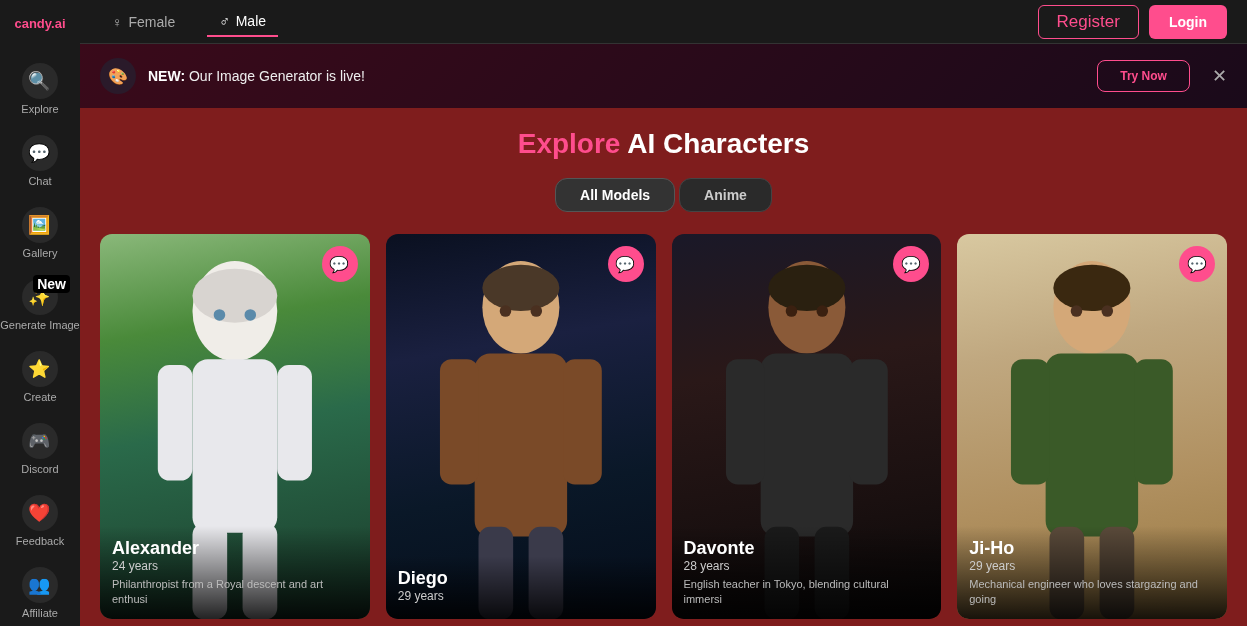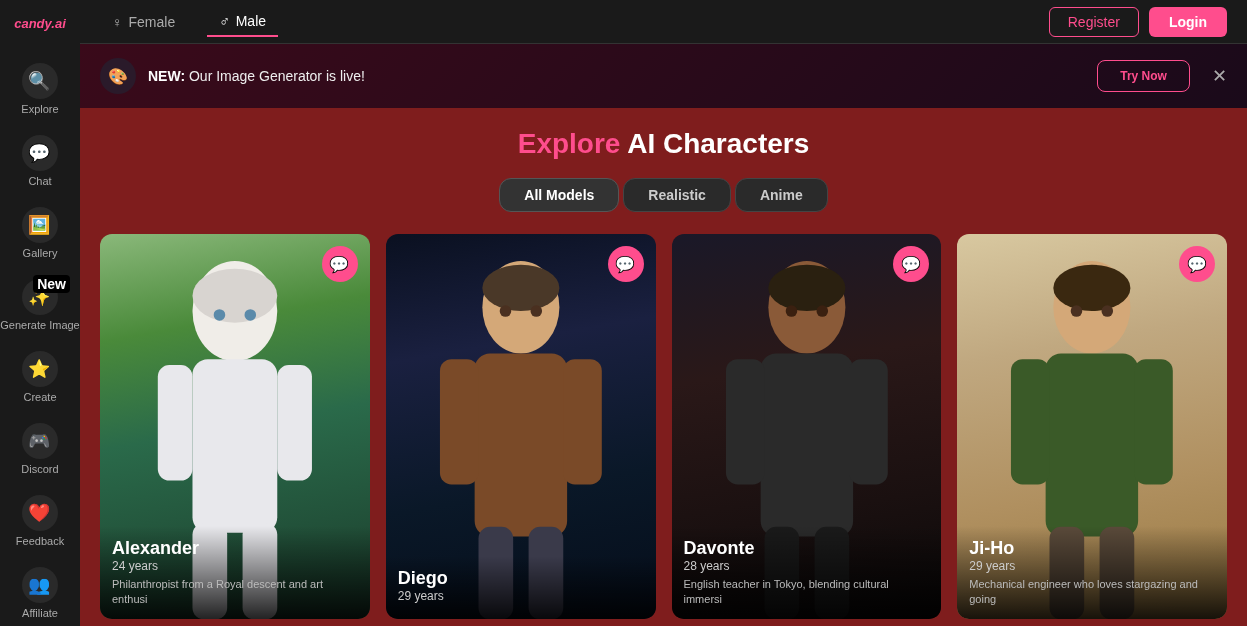--- a/index.html
+++ b/index.html
@@ -22,21 +22,20 @@
       padding: 10px 0;
       flex-shrink: 0;
       z-index: 10;
     }
     .logo {
       font-size: 13px;
       font-weight: 700;
       color: #fff;
       margin-bottom: 16px;
       padding: 6px 0;
-      font-style: italic;
     }
     .logo span { color: #ff4d8d; }
     .sidebar-item {
       display: flex;
       flex-direction: column;
       align-items: center;
       width: 100%;
       padding: 10px 0;
       cursor: pointer;
       color: #aaa;
@@ -109,21 +108,21 @@
       margin-left: auto;
       display: flex;
       gap: 10px;
     }
     .btn-register {
       background: transparent;
       border: 1px solid #ff4d8d;
       color: #ff4d8d;
       padding: 6px 18px;
       border-radius: 6px;
-      font-size: 14px;
+      font-size: 17px;
       cursor: pointer;
     }
     .btn-login {
       background: #ff4d8d;
       border: none;
       color: #fff;
       padding: 6px 20px;
       border-radius: 6px;
       font-size: 14px;
       cursor: pointer;
@@ -346,21 +345,20 @@
     <span class="banner-close">✕</span>
   </div>
 
   <div class="content">
     <h1 class="page-title">
       <span class="highlight">Explore</span><span> AI Characters</span>
     </h1>
 
     <div class="filter-tabs">
       <button class="filter-btn active">All Models</button>
-      <button class="filter-btn">Realistic</button>
       <button class="filter-btn">Anime</button>
     </div>
 
     <div class="character-grid" id="character-grid">
     <div class="character-card" style="background: linear-gradient(170deg, rgb(138, 184, 122) 0%, rgb(74, 138, 58) 25%, rgb(42, 106, 74) 50%, rgb(26, 58, 42) 100%);">
       <div class="card-image">
         <svg viewBox="0 0 120 200" preserveAspectRatio="xMidYMax meet" style="width:100%;height:100%;position:absolute;top:0;left:0;">
 
       <ellipse cx="60" cy="40" rx="22" ry="26" fill="#f0ede8"></ellipse>
       <rect x="38" y="65" width="44" height="90" rx="8" fill="#e8e8ec"></rect>

